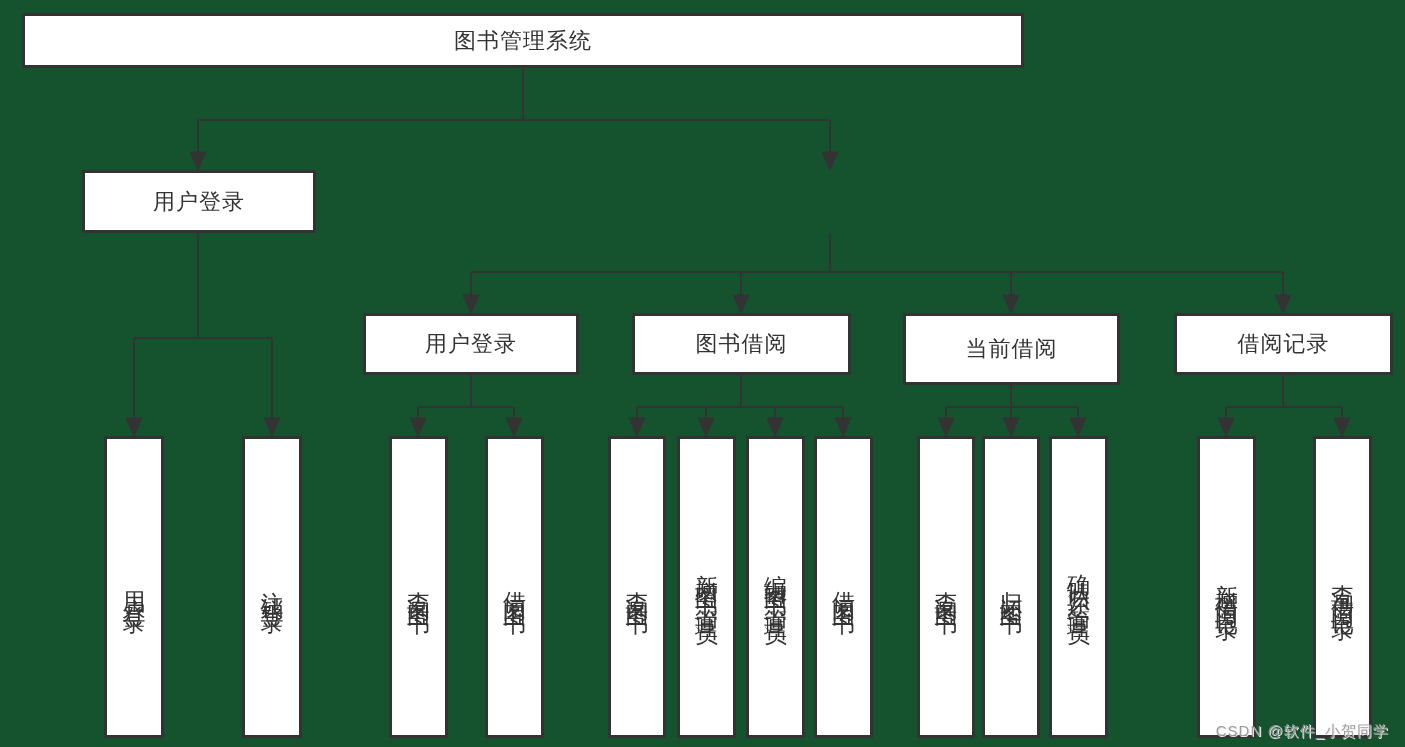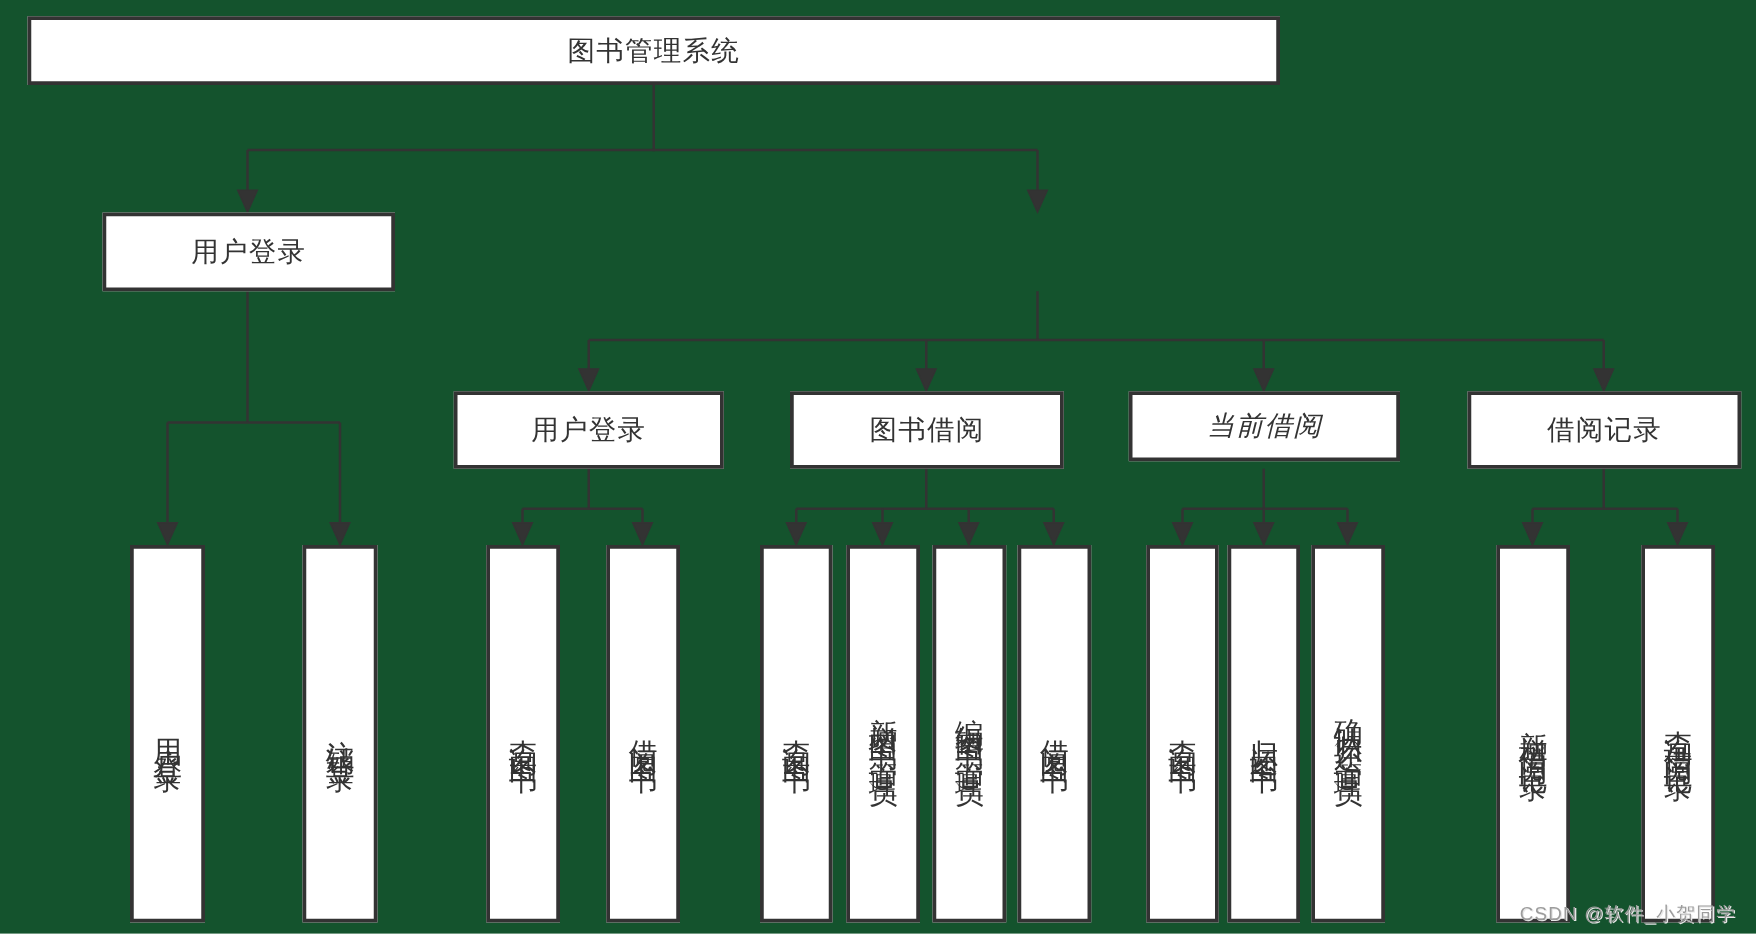--- a/index.html
+++ b/index.html
@@ -126,21 +126,21 @@
       <polygon points="1334,418 1350,418 1342,436"></polygon>
     </g>
   </svg>
 
   <div class="node" style="left:22px;top:13px;width:1002px;height:55px;">图书管理系统</div>
 
   <div class="node" style="left:82px;top:170px;width:234px;height:63px;">用户登录</div>
 
   <div class="node" style="left:363px;top:313px;width:216px;height:62px;">用户登录</div>
   <div class="node" style="left:632px;top:313px;width:219px;height:62px;">图书借阅</div>
-  <div class="node" style="left:903px;top:313px;width:217px;height:56px;font-style:italic;">当前借阅</div>
+  <div class="node" style="left:903px;top:313px;width:217px;height:72px;">当前借阅</div>
   <div class="node" style="left:1174px;top:313px;width:219px;height:62px;">借阅记录</div>
 
   <div class="node vnode" style="left:104px;top:436px;width:60px;height:302px;">用户登录</div>
   <div class="node vnode" style="left:242px;top:436px;width:60px;height:302px;">注销登录</div>
 
   <div class="node vnode" style="left:389px;top:436px;width:59px;height:302px;">查询图书</div>
   <div class="node vnode" style="left:485px;top:436px;width:59px;height:302px;">借阅图书</div>
 
   <div class="node vnode" style="left:608px;top:436px;width:58px;height:302px;">查询图书</div>
   <div class="node vnode" style="left:677px;top:436px;width:59px;height:302px;">新增图书（管理员）</div>

